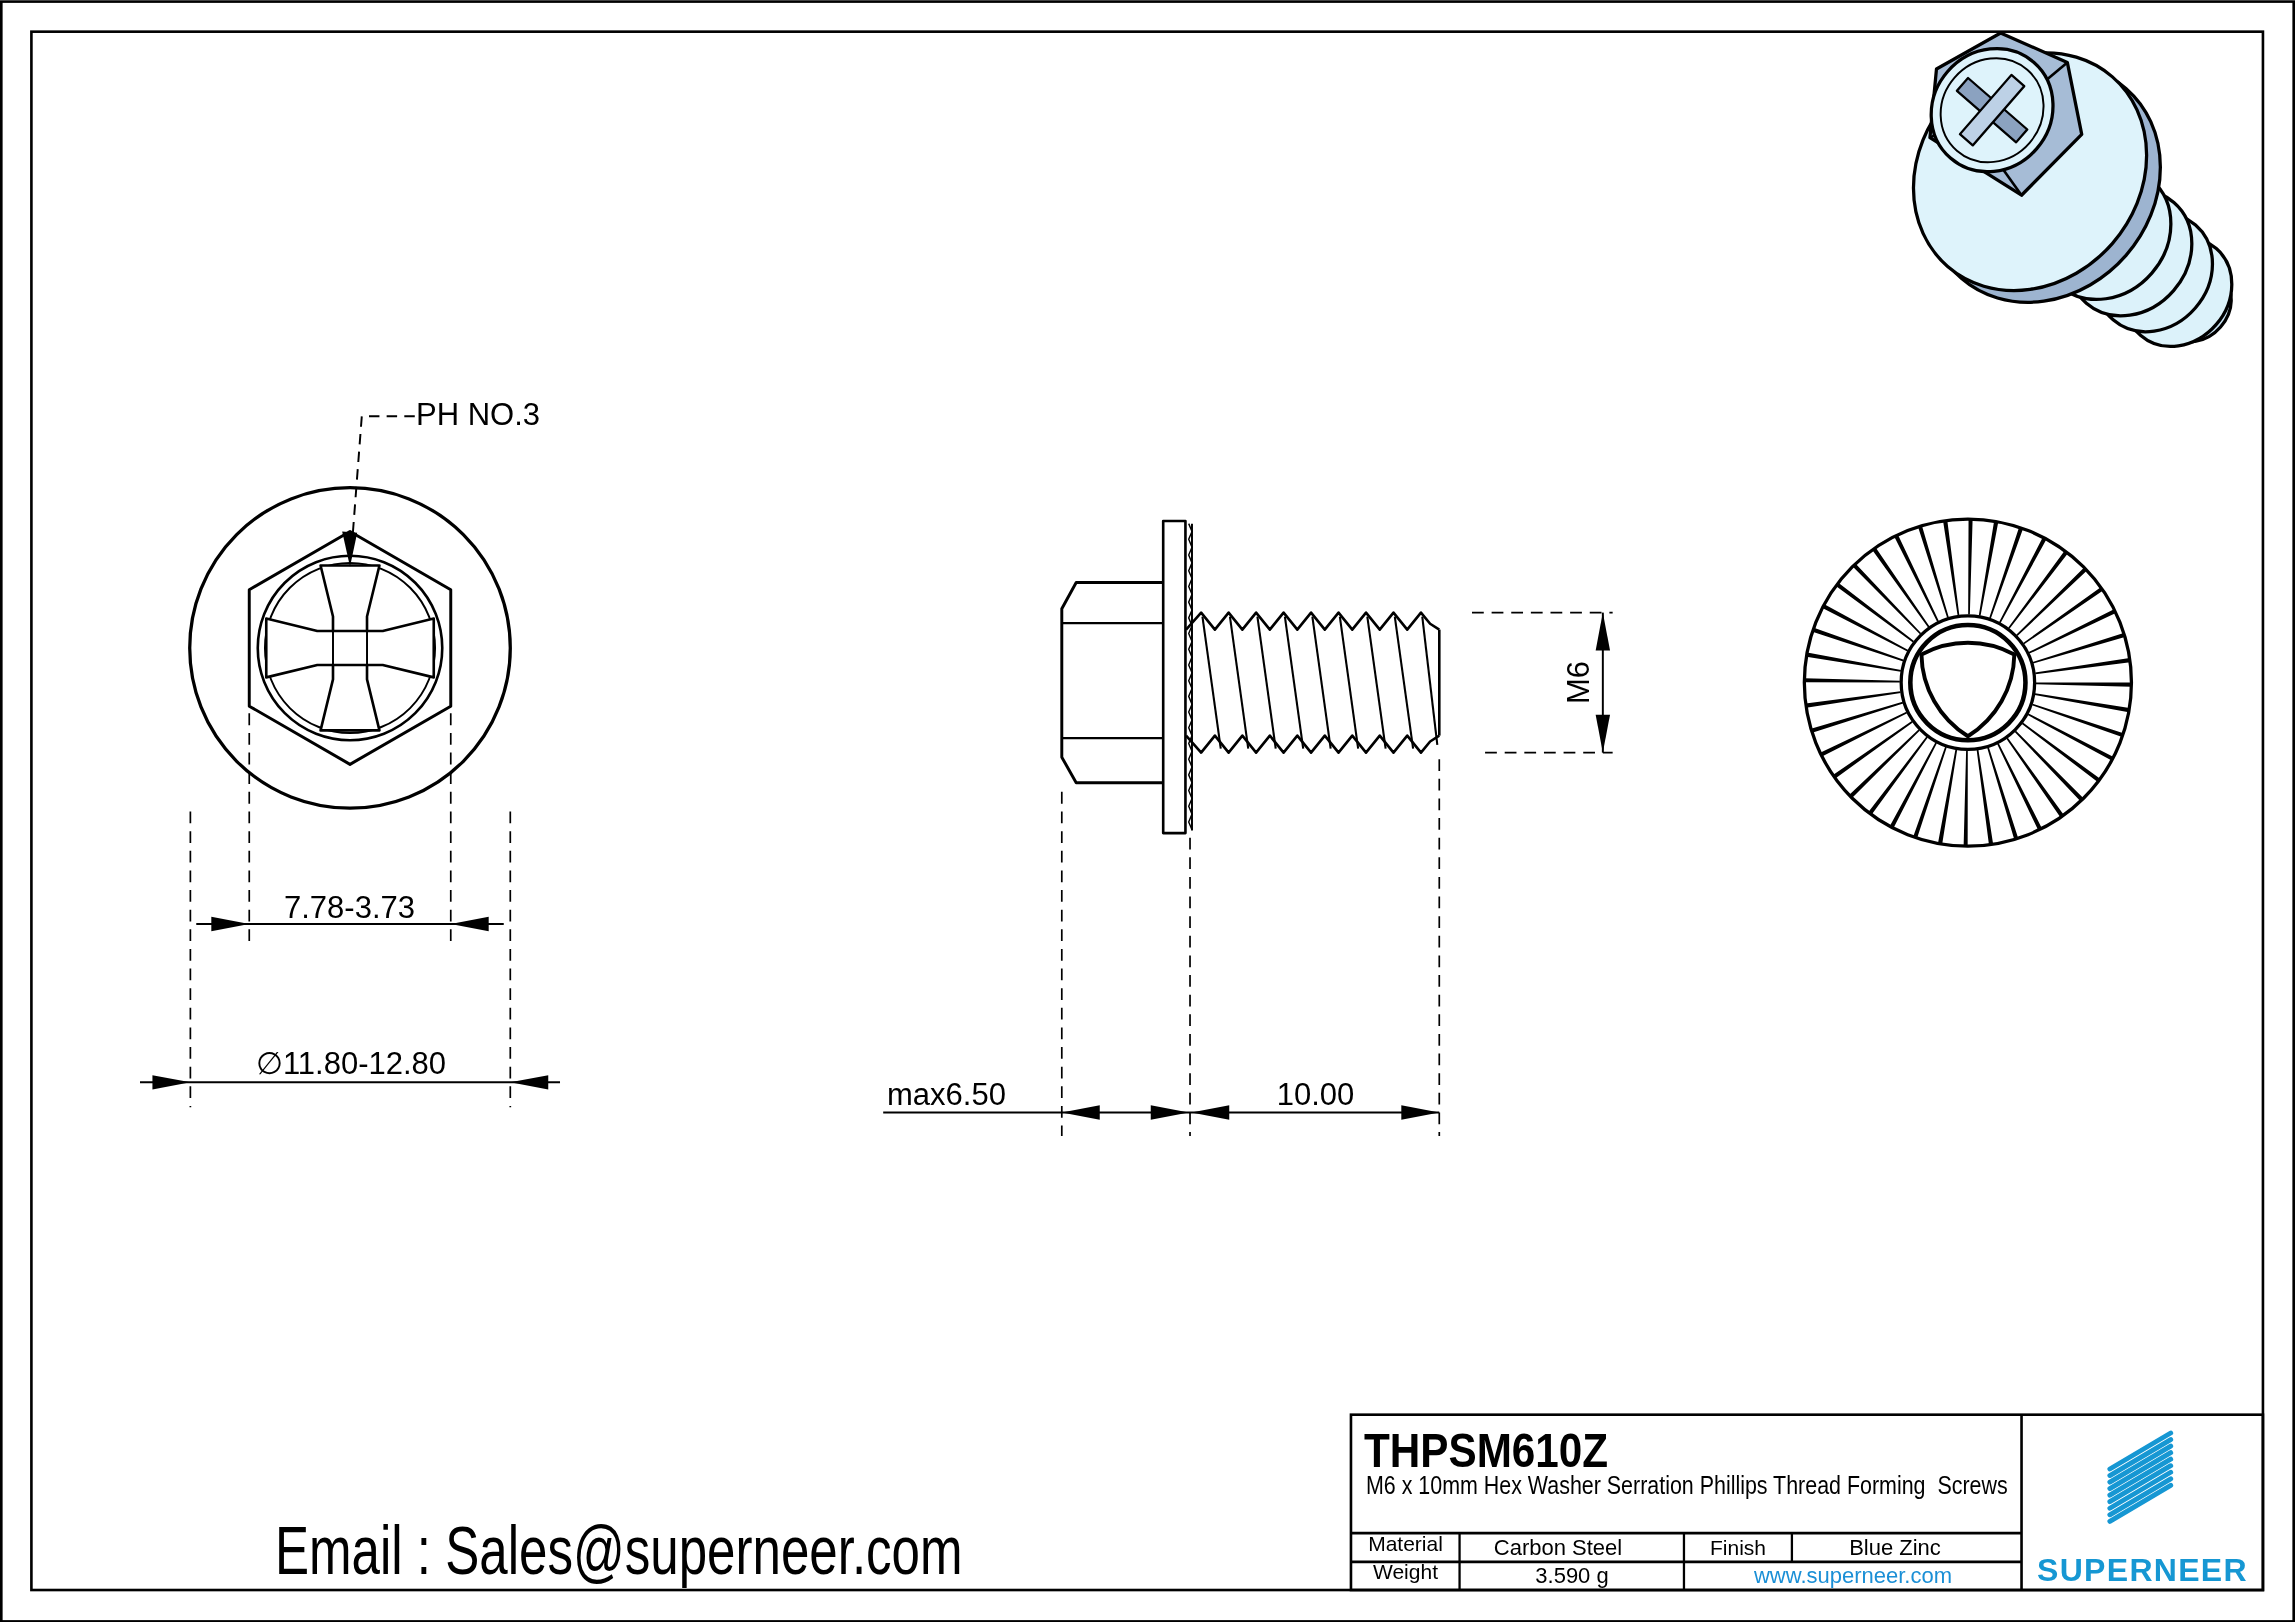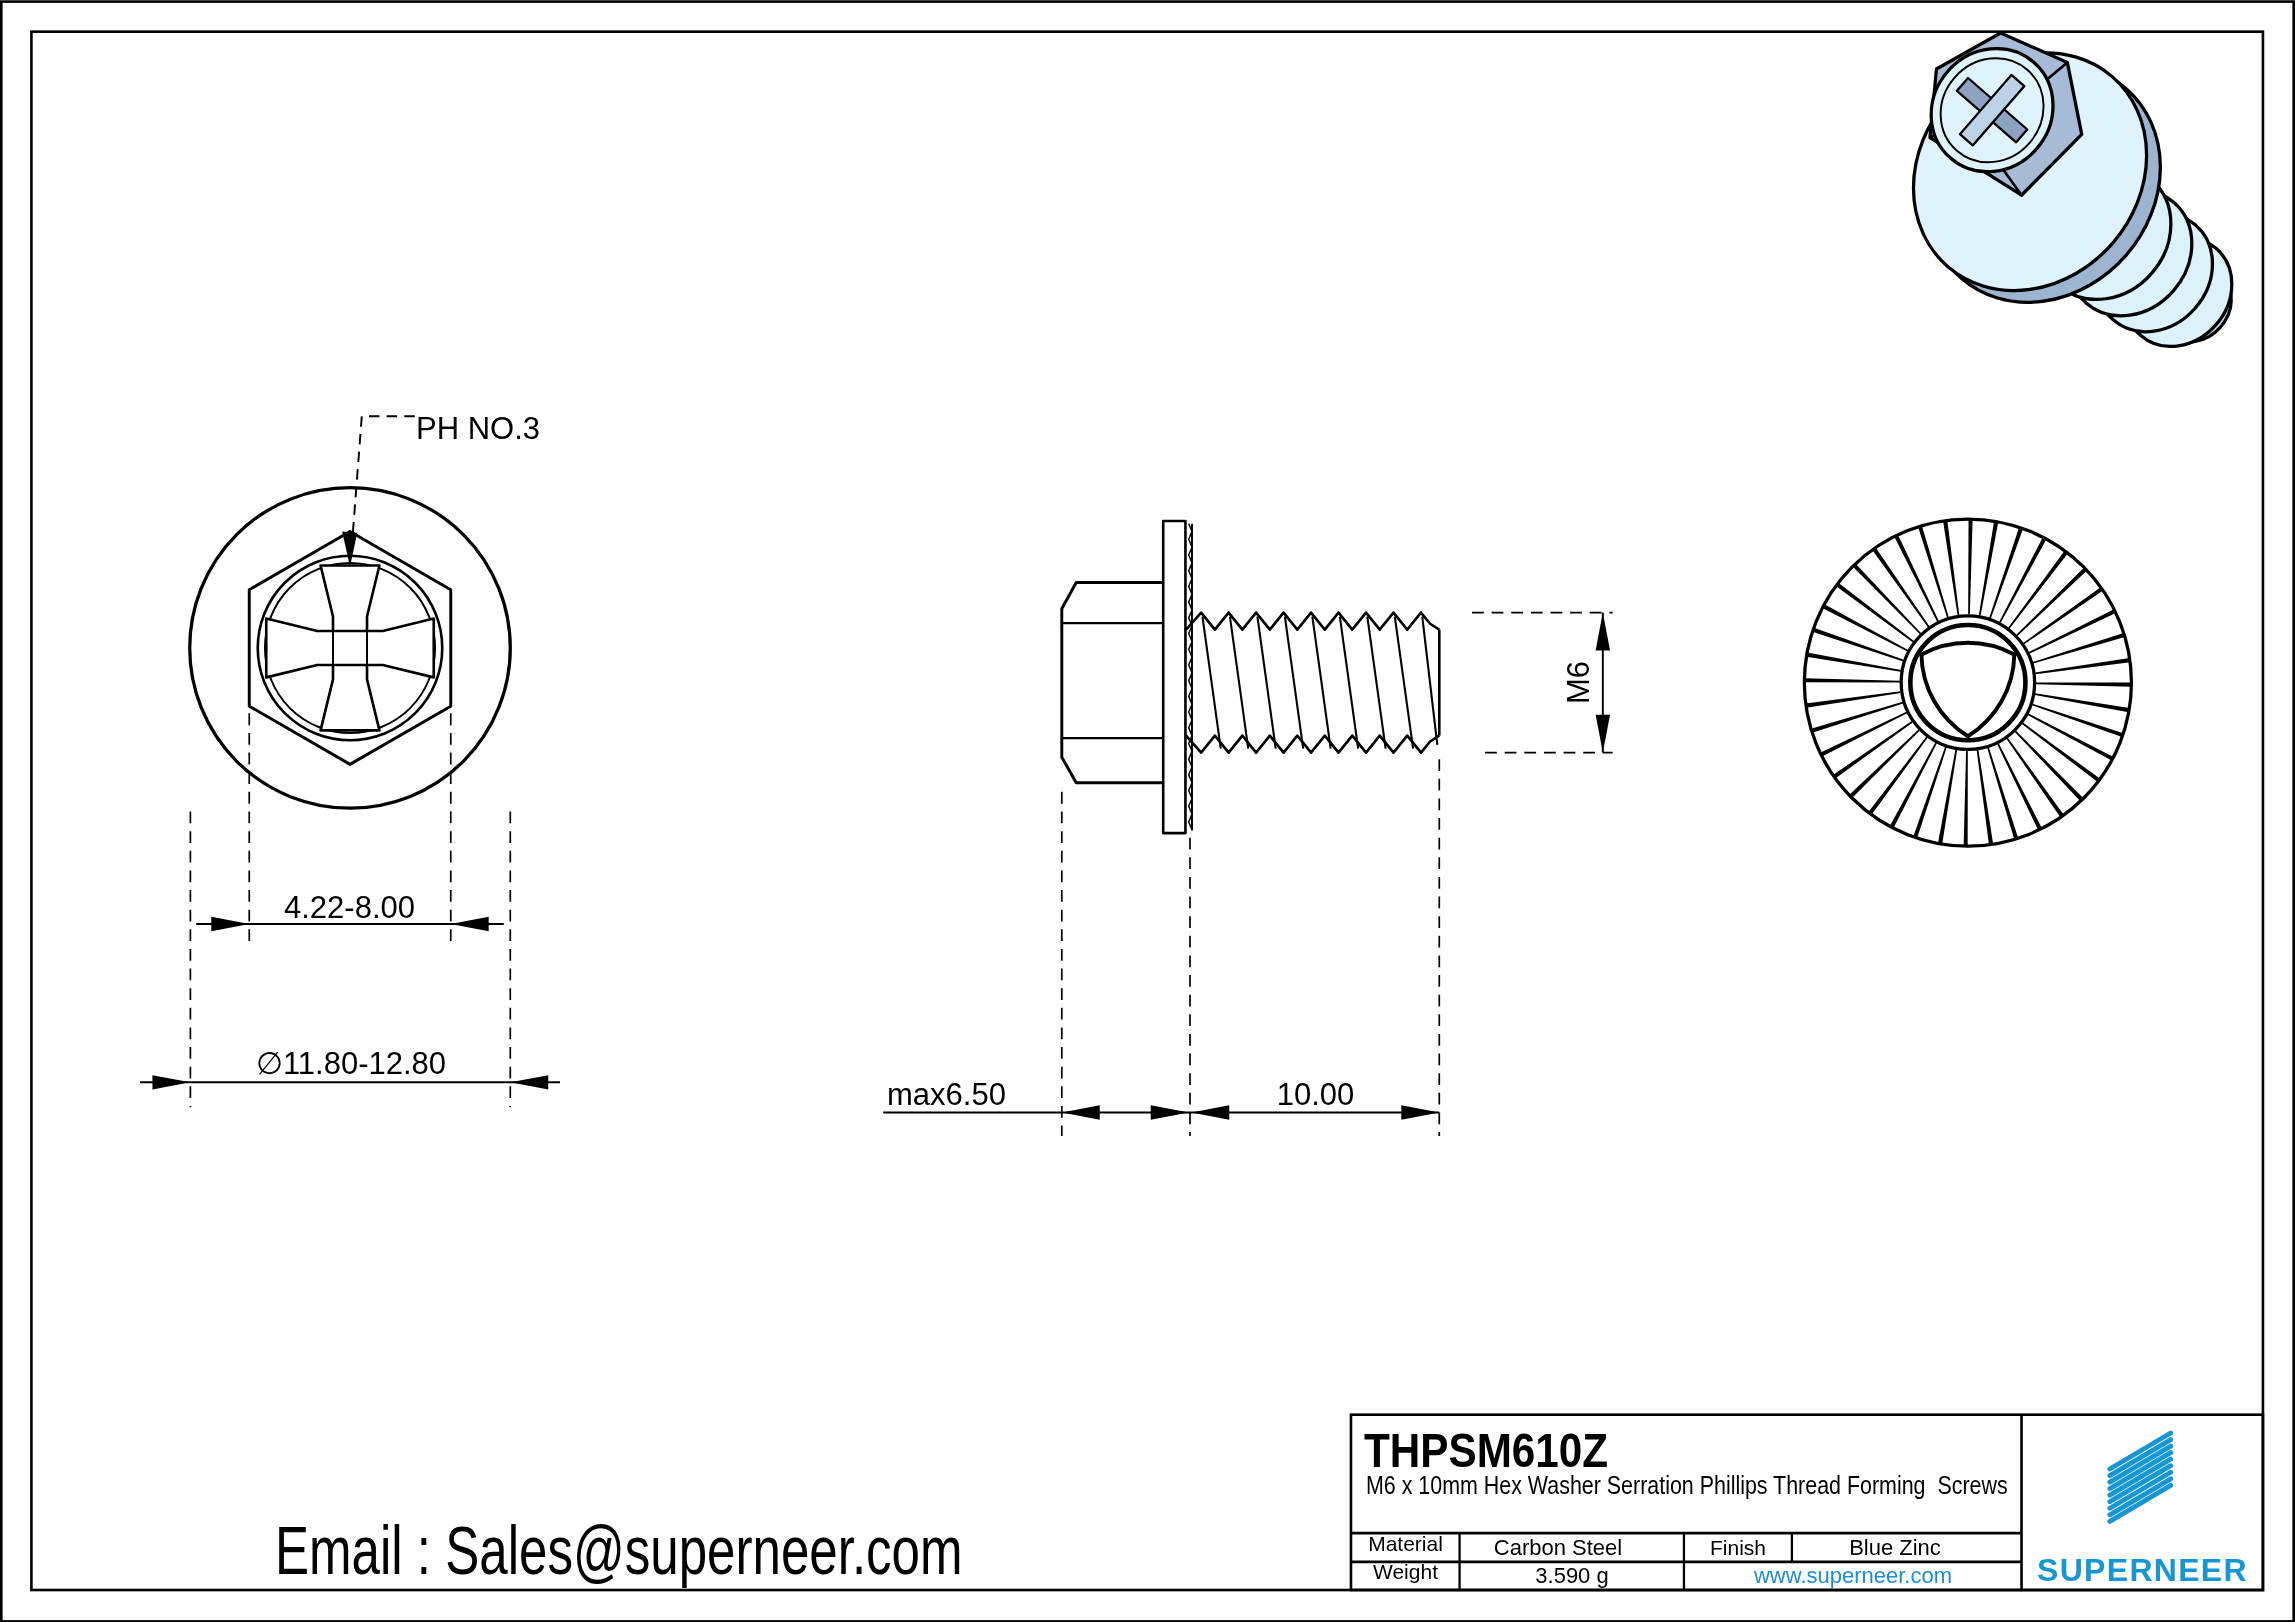--- a/index.html
+++ b/index.html
@@ -160,23 +160,23 @@
     <line x1="3225" y1="2265" x2="3318" y2="2210"></line>
     <line x1="3225" y1="2275" x2="3318" y2="2220"></line>
     <line x1="3225" y1="2285" x2="3318" y2="2230"></line>
     <line x1="3225" y1="2295" x2="3318" y2="2240"></line>
     <line x1="3225" y1="2305" x2="3318" y2="2250"></line>
     <line x1="3225" y1="2315" x2="3318" y2="2260"></line>
     <line x1="3225" y1="2325" x2="3318" y2="2270"></line>
   </g>
 </svg>
 
-<div class="txt dim" style="left:416px;top:412px;text-align:right;">PH NO.3</div>
-
-<div class="txt dim" style="left:245px;top:891px;width:209px;">4.22-8.00</div>
+<div class="txt dim" style="left:416px;top:398px;text-align:right;">PH NO.3</div>
+
+<div class="txt dim" style="left:245px;top:891px;width:209px;">7.78-3.73</div>
 
 <div class="txt dim" style="left:207px;top:1047px;width:288px;">∅11.80-12.80</div>
 
 <div class="txt dim" style="left:842px;top:1078px;width:209px;text-align:center;">max6.50</div>
 
 <div class="txt dim" style="left:1211px;top:1078px;width:209px;">10.00</div>
 
 <div class="txt dim m6" style="left:1539px;top:667px;width:79px;height:31px;line-height:31px;font-size:31px;">M6</div>
 
 <div class="txt pn" style="left:1364px;top:1425px;">THPSM610Z</div>

